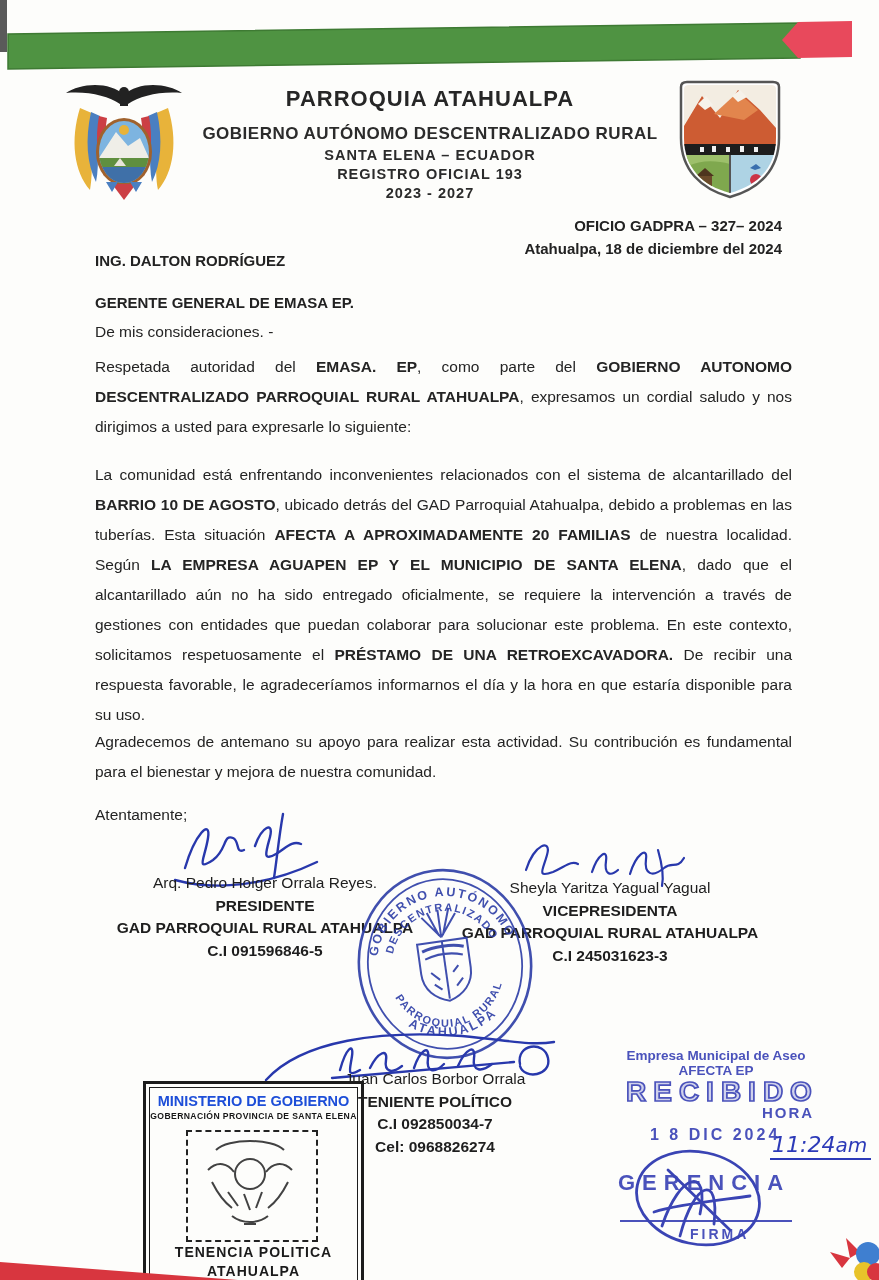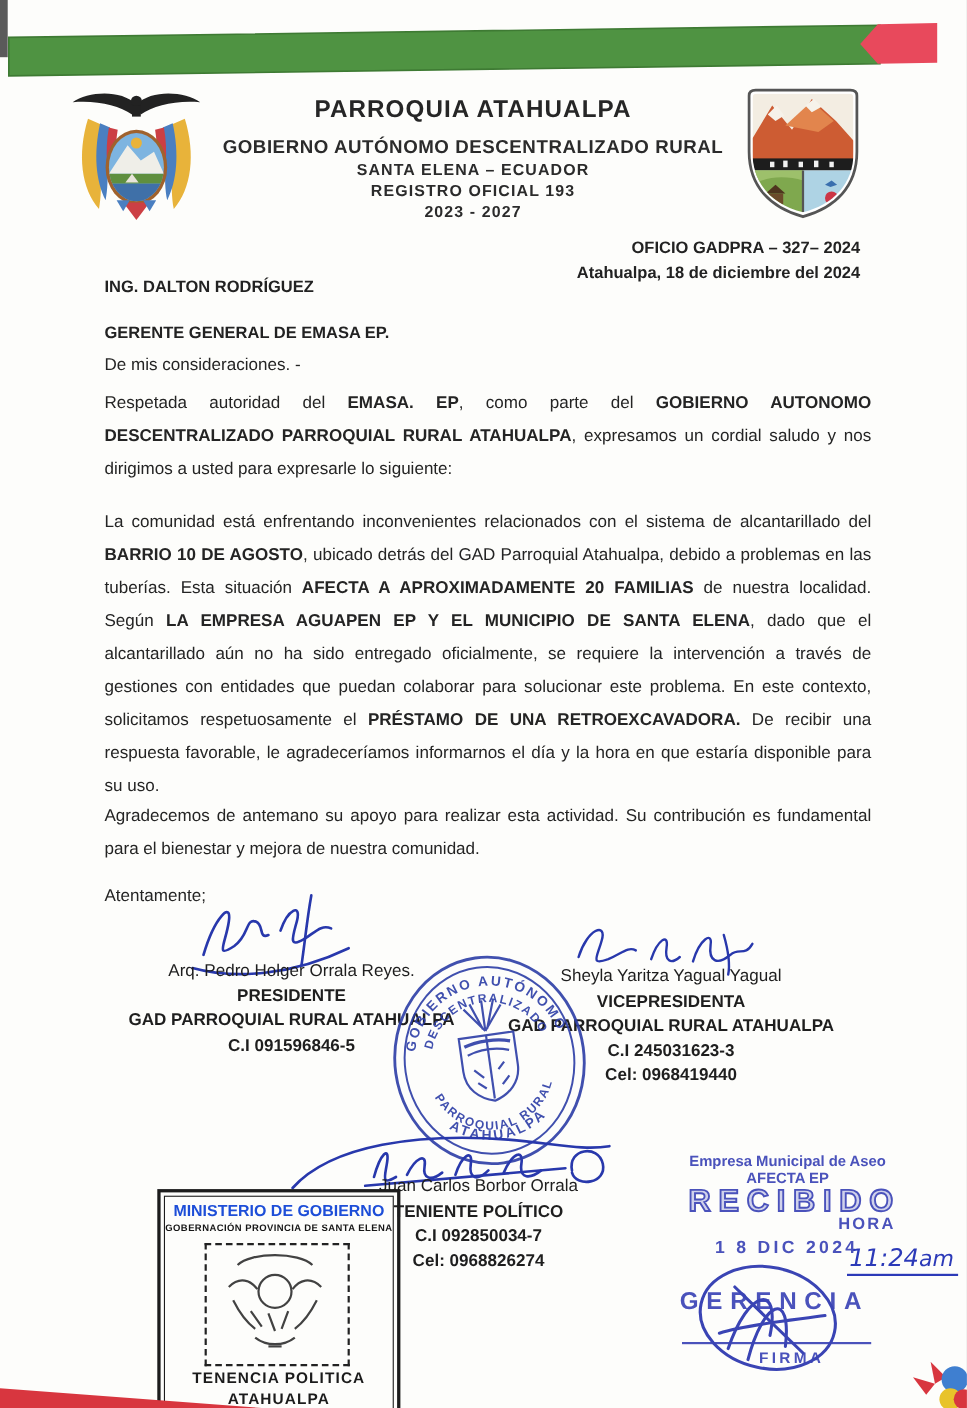--- a/index.html
+++ b/index.html
@@ -163,21 +163,20 @@
     <div class="sigbold">PRESIDENTE</div>
     <div class="sigbold">GAD PARROQUIAL RURAL ATAHUALPA</div>
     <div class="sigbold">C.I 091596846-5</div>
   </div>
 
   <div class="abs sigblock" style="left:455px;top:877px;width:310px">
     <div class="nm">Sheyla Yaritza Yagual Yagual</div>
     <div class="sigbold">VICEPRESIDENTA</div>
     <div class="sigbold">GAD PARROQUIAL RURAL ATAHUALPA</div>
     <div class="sigbold">C.I 245031623-3</div>
-    <div class="sigbold">Cel: 0968419440</div>
   </div>
 
   <svg class="abs" style="left:328px;top:845px" width="234" height="238" viewBox="0 0 234 238">
     <defs>
       <path id="arcTop1" d="M 49,119 A 68,68 0 0 1 185,119"></path>
       <path id="arcTop2" d="M 64,119 A 53,53 0 0 1 170,119"></path>
       <path id="arcBot1" d="M 59,124 A 58,58 0 0 0 175,124"></path>
       <path id="arcBot2" d="M 45,119 A 72,72 0 0 0 189,119"></path>
     </defs>
     <g transform="rotate(-8 117 119)" opacity="0.9">

